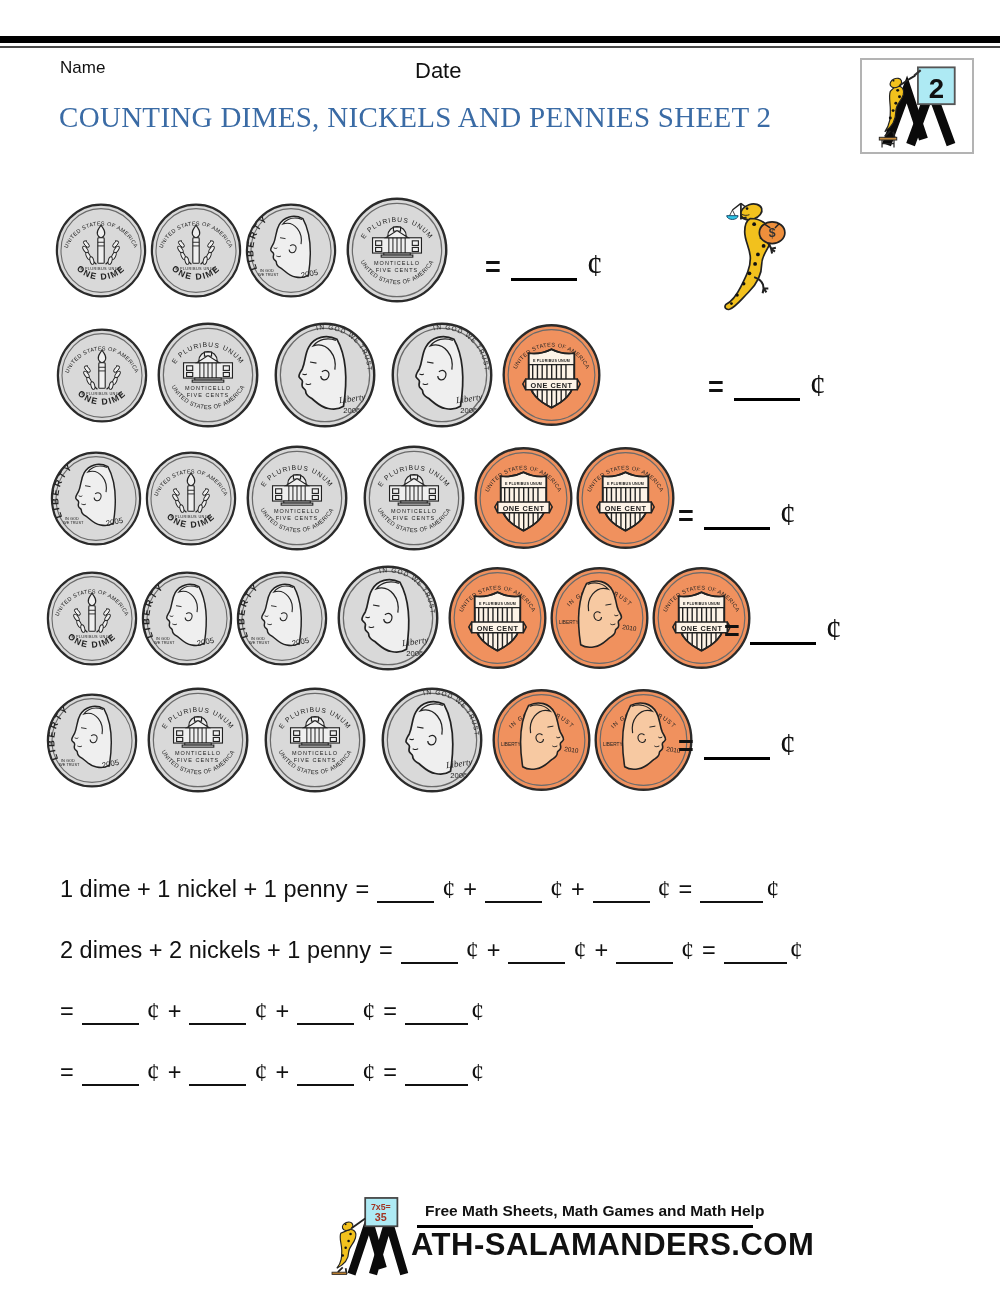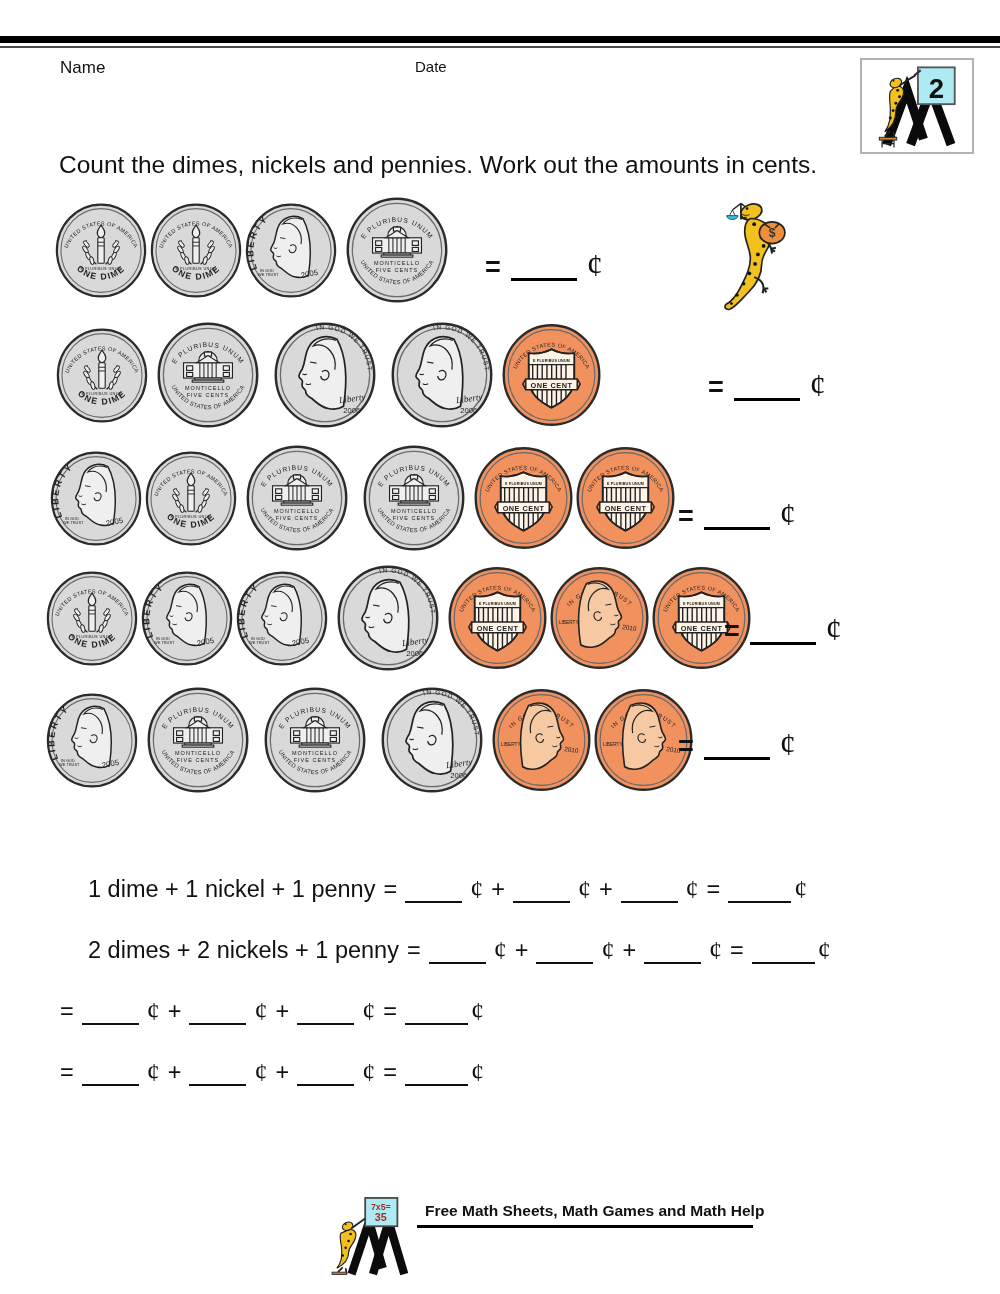--- a/index.html
+++ b/index.html
@@ -1,21 +1,21 @@
 <!DOCTYPE html>
 <html><head>
 <meta charset="utf-8">
 <style>
   html,body{margin:0;padding:0;background:#fff;}
   .page{position:relative;width:1000px;height:1294px;background:#fff;overflow:hidden;
         font-family:"Liberation Sans",sans-serif;color:#111;}
   .rule-thick{position:absolute;left:0;top:36px;width:100%;height:7px;background:#000;}
   .rule-thin{position:absolute;left:0;top:46px;width:100%;height:2px;background:#4a4a4a;}
   .name-label{position:absolute;left:60px;top:58px;font-size:17px;}
-  .date-label{position:absolute;left:415px;top:58px;font-size:15px;}
+  .date-label{position:absolute;left:415px;top:58px;font-size:22px;}
   .badge{position:absolute;left:860px;top:58px;width:114px;height:96px;border:2px solid #b3b3b3;
          background:#fff;box-sizing:border-box;}
   .badge svg{display:block;width:100%;height:100%;}
   .title{position:absolute;left:59px;top:101px;margin:0;font-family:"Liberation Serif",serif;
          font-weight:500;font-size:29px;letter-spacing:.3px;color:#3a6ba5;white-space:nowrap;}
   .instruction{position:absolute;left:59px;top:151px;font-size:24.5px;white-space:nowrap;}
   .coin-row{position:absolute;display:flex;align-items:center;gap:3px;}
   .coin-row svg{display:block;}
   .row-0{left:55px;top:197px;}
   .row-1{left:56px;top:322px;}
@@ -28,21 +28,21 @@
   .answer .cent{font-family:"Liberation Serif",serif;font-size:32px;line-height:1;}
   .ans-0{left:485px;top:243px;}
   .ans-1{left:708px;top:363px;}
   .ans-2{left:678px;top:492px;}
   .ans-3{left:724px;top:607px;}
   .ans-4{left:678px;top:722px;}
   .mascot{position:absolute;left:722px;top:194px;}
   .totals-heading{position:absolute;left:0;top:816px;width:100%;text-align:center;font-size:24.5px;}
   .equations{position:absolute;left:60px;top:869px;width:900px;}
   .eq-line{display:flex;align-items:flex-end;gap:8px;height:34px;margin-bottom:27px;font-size:23.5px;white-space:nowrap;}
-  .eq-line .lbl{line-height:1.15;margin-left:28px;}
+  .eq-line .lbl{line-height:1.15;}
   .eq-line .op{line-height:1.15;}
   .eq-line .blank{width:57px;height:27px;border-bottom:2.5px solid #111;}
   .eq-line .blank.last{width:63px;margin-right:-5px;}
   .eq-line .cent{font-family:"Liberation Serif",serif;font-size:26px;line-height:1;}
   .footer{position:absolute;left:323px;top:1196px;display:flex;align-items:flex-start;}
   .footer svg{display:block;}
   .footer-col{margin-left:-12px;width:342px;}
   .tagline{font-size:15.5px;font-weight:bold;text-align:center;padding:6px 0 5px 14px;white-space:nowrap;}
   .footer-rule{height:3px;background:#000;margin-left:6px;}
   .site{font-size:31px;font-weight:800;letter-spacing:.5px;margin-top:1px;line-height:1.05;white-space:nowrap;}
@@ -71,21 +71,21 @@
     <circle cx="38" cy="33" r="1.6" fill="#111"></circle>
           <circle cx="40" cy="40" r="1.6" fill="#111"></circle>
     <circle cx="36" cy="47" r="1.6" fill="#111"></circle>
           <circle cx="33" cy="55" r="1.6" fill="#111"></circle>
     <circle cx="30" cy="63" r="1.6" fill="#111"></circle>
     <rect x="18" y="84" width="19" height="3" fill="#c58a3a" stroke="#222" stroke-width="1"></rect>
     <path d="M21 87 V95 M34 87 V95 M21 91 h13" stroke="#222" stroke-width="1.3" fill="none"></path>
   </g>
 </svg>
     </div>
-  <div class="instruction">Count the dimes, nickels and pennies. Work out the amounts in cents.</div>
+  <h1 class="title">COUNTING DIMES, NICKELS AND PENNIES SHEET 2</h1>
   <div id="rows">
       <div class="coin-row row-0">
         <svg width="92" height="95" viewBox="0 0 100 104" xmlns="http://www.w3.org/2000/svg">
           <ellipse cx="50" cy="52" rx="48.3" ry="50.3" fill="#d9d9d9" stroke="#2b2b2b" stroke-width="2.4"></ellipse>
   <ellipse cx="50" cy="52" rx="43.8" ry="45.8" fill="none" stroke="#6a6a6a" stroke-width="1.2"></ellipse>
     <path id="tp1" d="M11 57 A40 42 0 0 1 89 57" fill="none"></path>
     <text font-size="6" letter-spacing=".4" fill="#222" text-anchor="middle"><textPath href="#tp1" startOffset="50%">UNITED STATES OF AMERICA</textPath></text>
     <path d="M50 24 c-2 4 -5 6 -4 10 c1 3 3 4 4 4 c1 0 3 -1 4 -4 c1 -4 -2 -6 -4 -10 z" fill="#efefef" stroke="#222" stroke-width="1.2"></path>
     <rect x="46.5" y="38" width="7" height="28" rx="1" fill="#efefef" stroke="#222" stroke-width="1.2"></rect>
     <path d="M46.5 43 h7 M46.5 47 h7" stroke="#222" stroke-width="1"></path>
@@ -744,15 +744,16 @@
             <circle cx="25" cy="46" r="1.3" fill="#111"></circle>
     <circle cx="22" cy="53" r="1.3" fill="#111"></circle>
             <circle cx="19" cy="61" r="1.3" fill="#111"></circle>
     <rect x="8" y="78" width="15" height="2.5" fill="#b87c2e" stroke="#222" stroke-width=".8"></rect>
   </g>
 </svg>
       </div>
     <div class="footer-col">
       <div class="tagline">Free Math Sheets, Math Games and Math Help</div>
       <div class="footer-rule"></div>
+      <div class="site">ATH-SALAMANDERS.COM</div>
     </div>
   </div>
 </div>
 
 </body></html>

